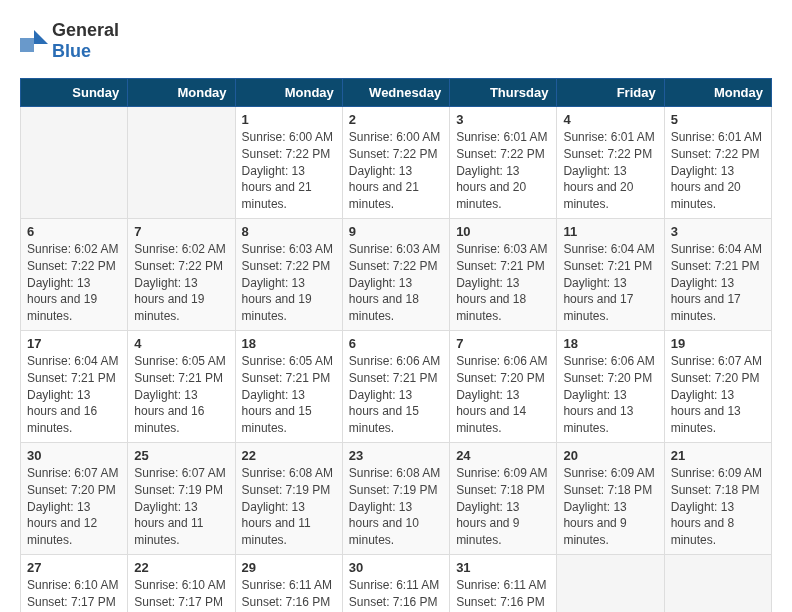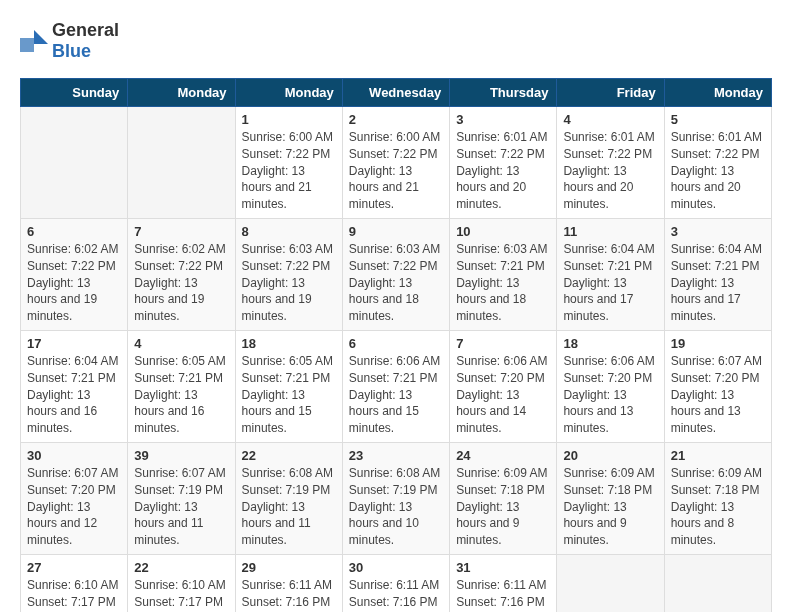--- a/index.html
+++ b/index.html
@@ -236,21 +236,21 @@
         </td>
       </tr>
       <tr>
         <td>
           <span class="day-number">30</span>
           <div class="day-info" style="white-space: pre-line;">Sunrise: 6:07 AM
 Sunset: 7:20 PM
 Daylight: 13 hours and 12 minutes.</div>
         </td>
         <td>
-          <span class="day-number">39</span>
+          <span class="day-number">25</span>
           <div class="day-info" style="white-space: pre-line;">Sunrise: 6:07 AM
 Sunset: 7:19 PM
 Daylight: 13 hours and 11 minutes.</div>
         </td>
         <td>
           <span class="day-number">22</span>
           <div class="day-info" style="white-space: pre-line;">Sunrise: 6:08 AM
 Sunset: 7:19 PM
 Daylight: 13 hours and 11 minutes.</div>
         </td>

